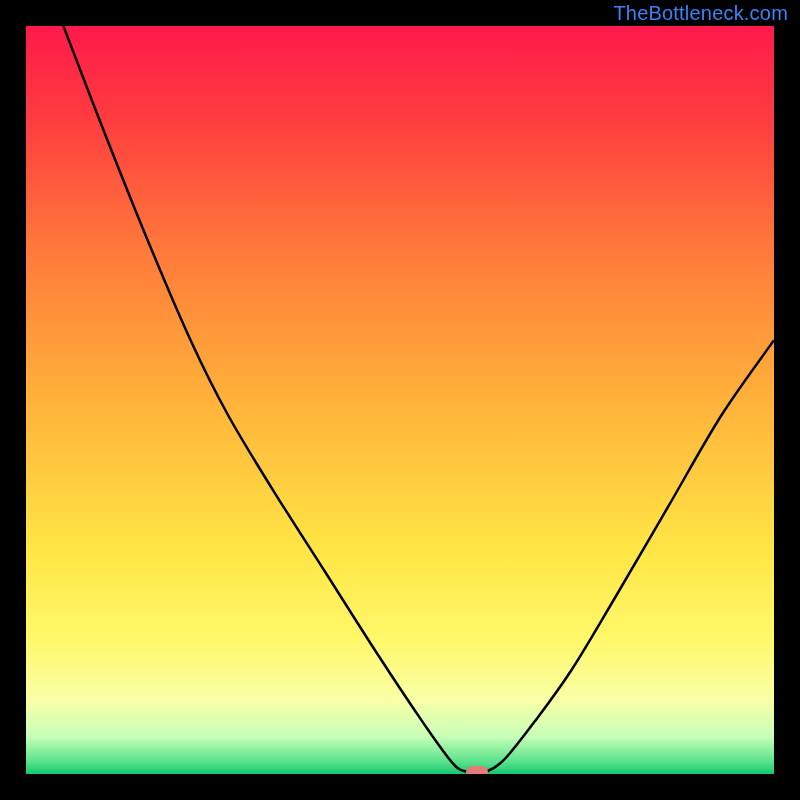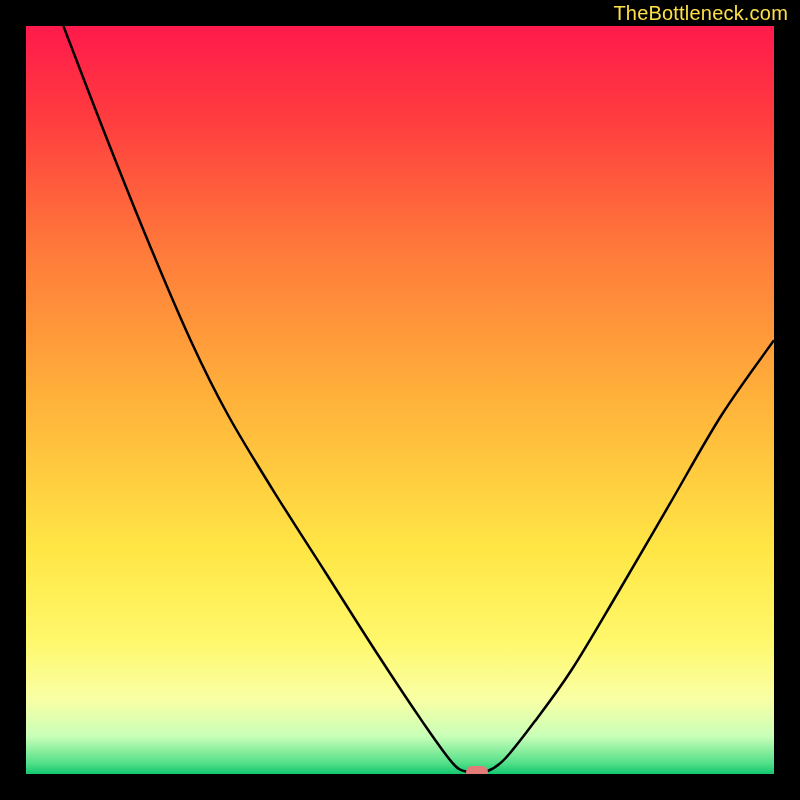--- a/index.html
+++ b/index.html
@@ -8,21 +8,21 @@
     width: 800px;
     height: 800px;
     background: #000;
     font-family: Arial, Helvetica, sans-serif;
     overflow: hidden;
   }
   .attribution {
     position: absolute;
     top: 2px;
     right: 12px;
-    color: #fde047;
+    color: #3b82f6;
     font-size: 20px;
     letter-spacing: 0.2px;
     z-index: 10;
   }
   .plot-area {
     position: absolute;
     left: 26px;
     top: 26px;
     width: 748px;
     height: 748px;

